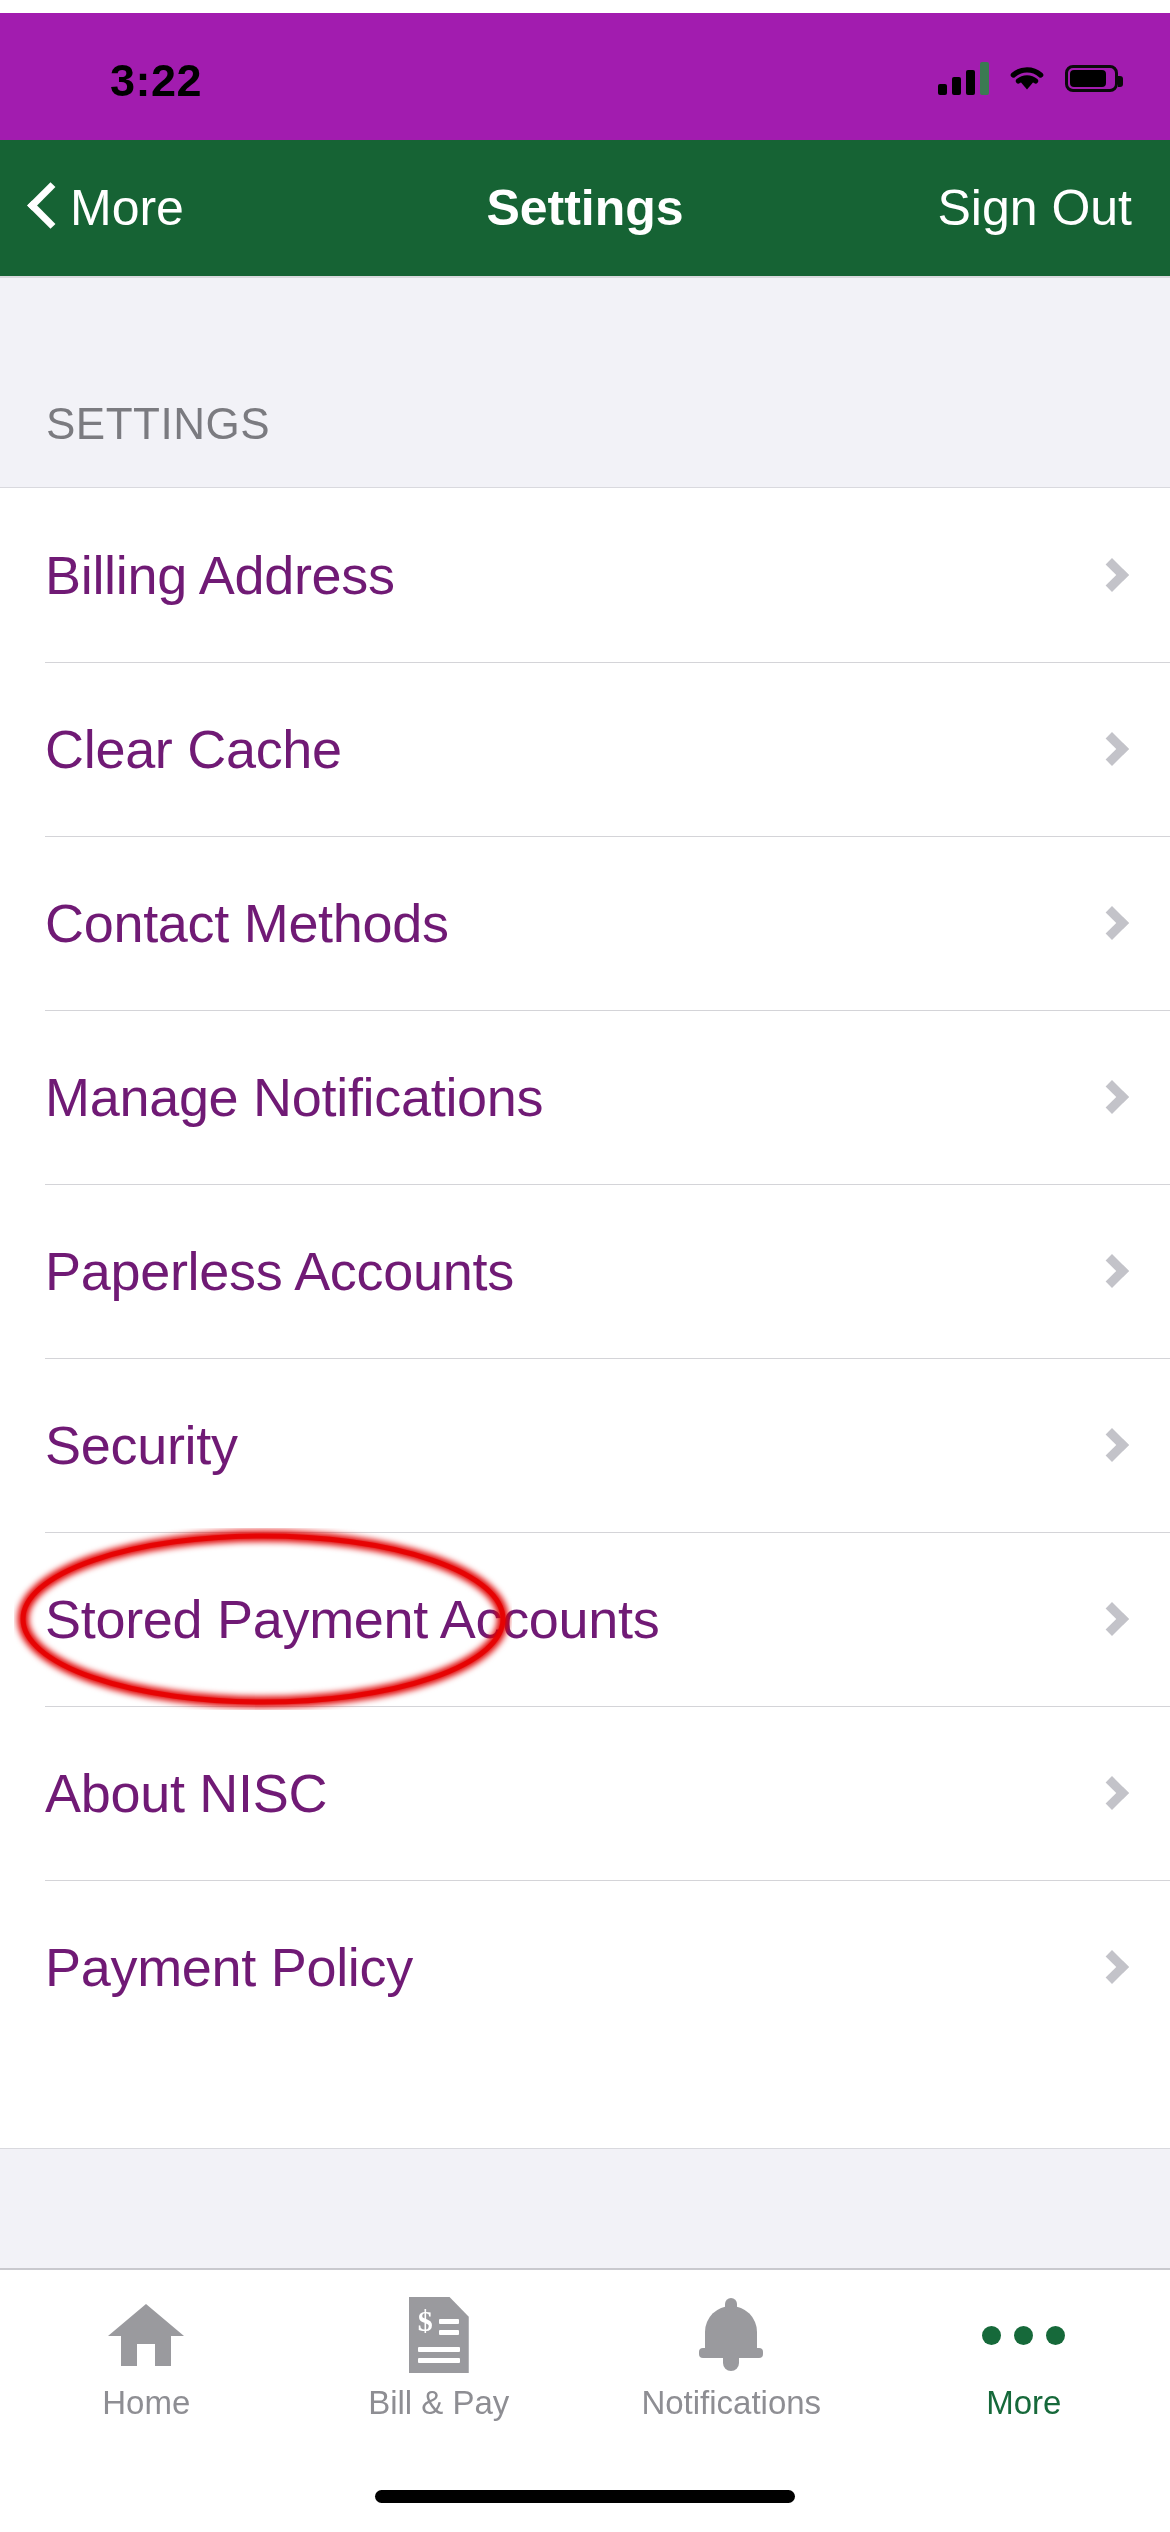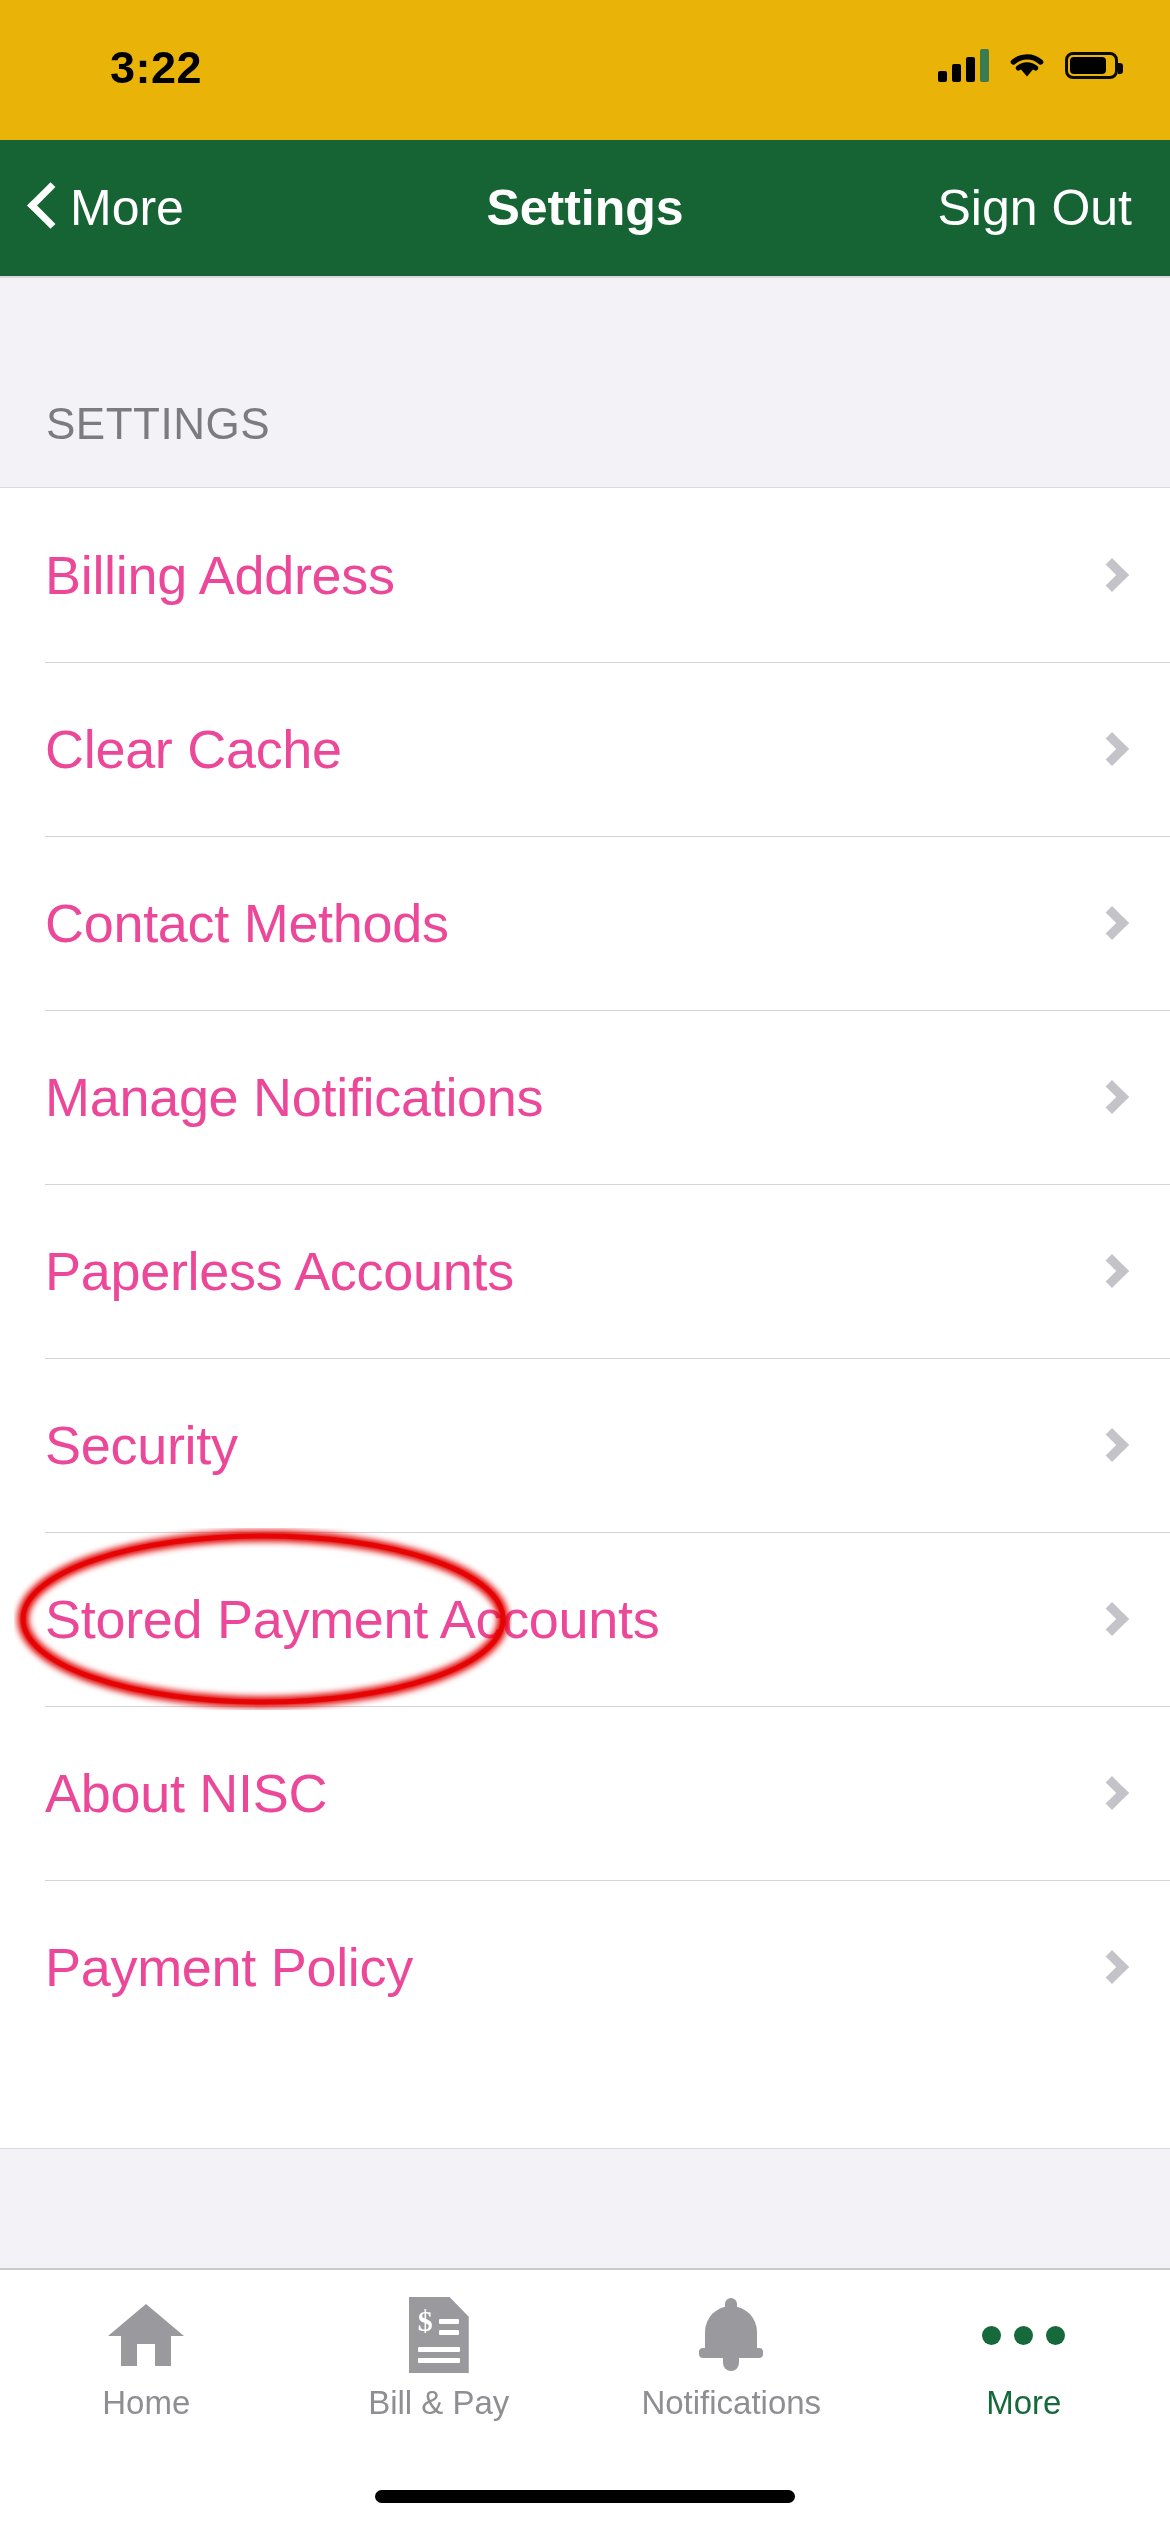--- a/index.html
+++ b/index.html
@@ -10,22 +10,22 @@
     position:relative;
     overflow:hidden;
     -webkit-font-smoothing:antialiased;
   }
 
   
   .phone { position:relative; width:1170px; height:2532px; background:#fff; }
 
   
   .statusbar {
-    position:absolute; top:0; left:0; width:1170px; height:140px;
-    background:#eab308;
+    position:absolute; top:13px; left:0; width:1170px; height:140px;
+    background:#a21caf;
   }
   .sb-time {
     position:absolute; left:110px; top:42px;
     font-size:45px; font-weight:700; color:#000; letter-spacing:0.5px;
   }
   .sb-right {
     position:absolute; right:52px; top:48px;
     display:flex; align-items:center; gap:18px;
   }
   .sig { display:flex; align-items:flex-end; gap:5px; height:34px; }
@@ -95,21 +95,21 @@
   .row {
     position:relative; height:174px; width:1170px;
     background:#fff; cursor:pointer;
   }
   .row + .row::before {
     content:""; position:absolute; left:45px; right:0; top:0;
     height:1px; background:#d4d4d8;
   }
   .row-label {
     position:absolute; left:45px; top:50%; transform:translateY(-50%);
-    font-size:54px; color:#ec4899; letter-spacing:-0.3px;
+    font-size:54px; color:#701a75; letter-spacing:-0.3px;
   }
   .row-chev {
     position:absolute; right:46px; top:50%;
     width:24px; height:24px;
     border-top:9px solid #c3c3c9; border-right:9px solid #c3c3c9;
     transform:translateY(-50%) rotate(45deg);
   }
 
   
   .footer-band {

